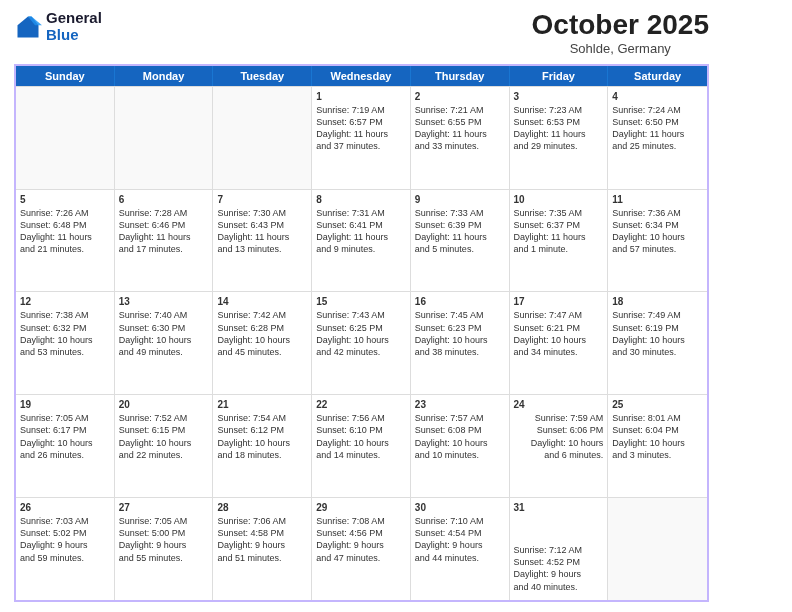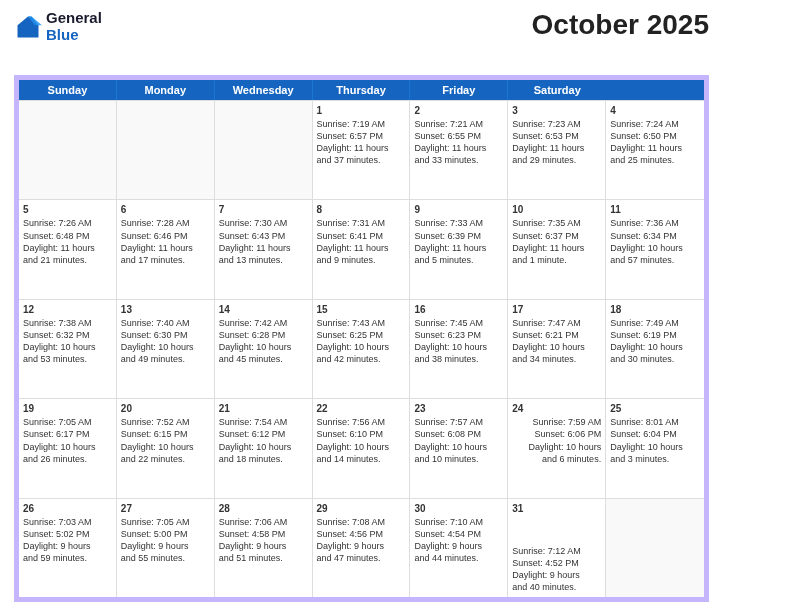--- a/index.html
+++ b/index.html
@@ -9,21 +9,20 @@
       width: 792px;
       height: 612px;
       overflow: hidden;
     }
     .page {
       width: 723px;
       height: 612px;
       padding: 10px 14px 10px 14px;
       display: flex;
       flex-direction: column;
-      gap: 24px;
     }
     .header {
       display: flex;
       justify-content: space-between;
       align-items: flex-start;
       margin-bottom: 8px;
     }
     .logo {
       display: flex;
       align-items: center;
@@ -50,21 +49,21 @@
       line-height: 1.1;
     }
     .subtitle {
       font-size: 13px;
       color: #444;
     }
     .calendar {
       flex: 1;
       display: flex;
       flex-direction: column;
-      border: 5px solid #c4b5fd;
+      border: 2px solid #c4b5fd;
     }
     .cal-header {
       display: grid;
       grid-template-columns: repeat(7, 1fr);
       background: #1565c0;
     }
     .cal-header-cell {
       color: #fff;
       font-size: 11px;
       font-weight: bold;
@@ -119,27 +118,29 @@
         <polygon points="20,4 32,14 28,14 16,4" fill="#42a5f5"></polygon>
         <polygon points="16,4 20,4 28,14 24,14" fill="#1e88e5"></polygon>
       </svg>
       <div class="logo-text">
         <div>General</div>
         <div class="blue">Blue</div>
       </div>
     </div>
     <div class="title-block">
       <div class="month-title">October 2025</div>
+      <div class="subtitle">Sohlde, Germany</div>
     </div>
   </div>
 
   <div class="calendar">
     <div class="cal-header">
     <div class="cal-header-cell">Sunday</div>
         <div class="cal-header-cell">Monday</div>
+        <div class="cal-header-cell">Tuesday</div>
         <div class="cal-header-cell">Wednesday</div>
         <div class="cal-header-cell">Thursday</div>
         <div class="cal-header-cell">Friday</div>
         <div class="cal-header-cell">Saturday</div>
       </div>
     <div class="cal-body">
     <div class="cal-row">
           <div class="cal-cell empty"></div>
           <div class="cal-cell empty"></div>
           <div class="cal-cell empty"></div>

